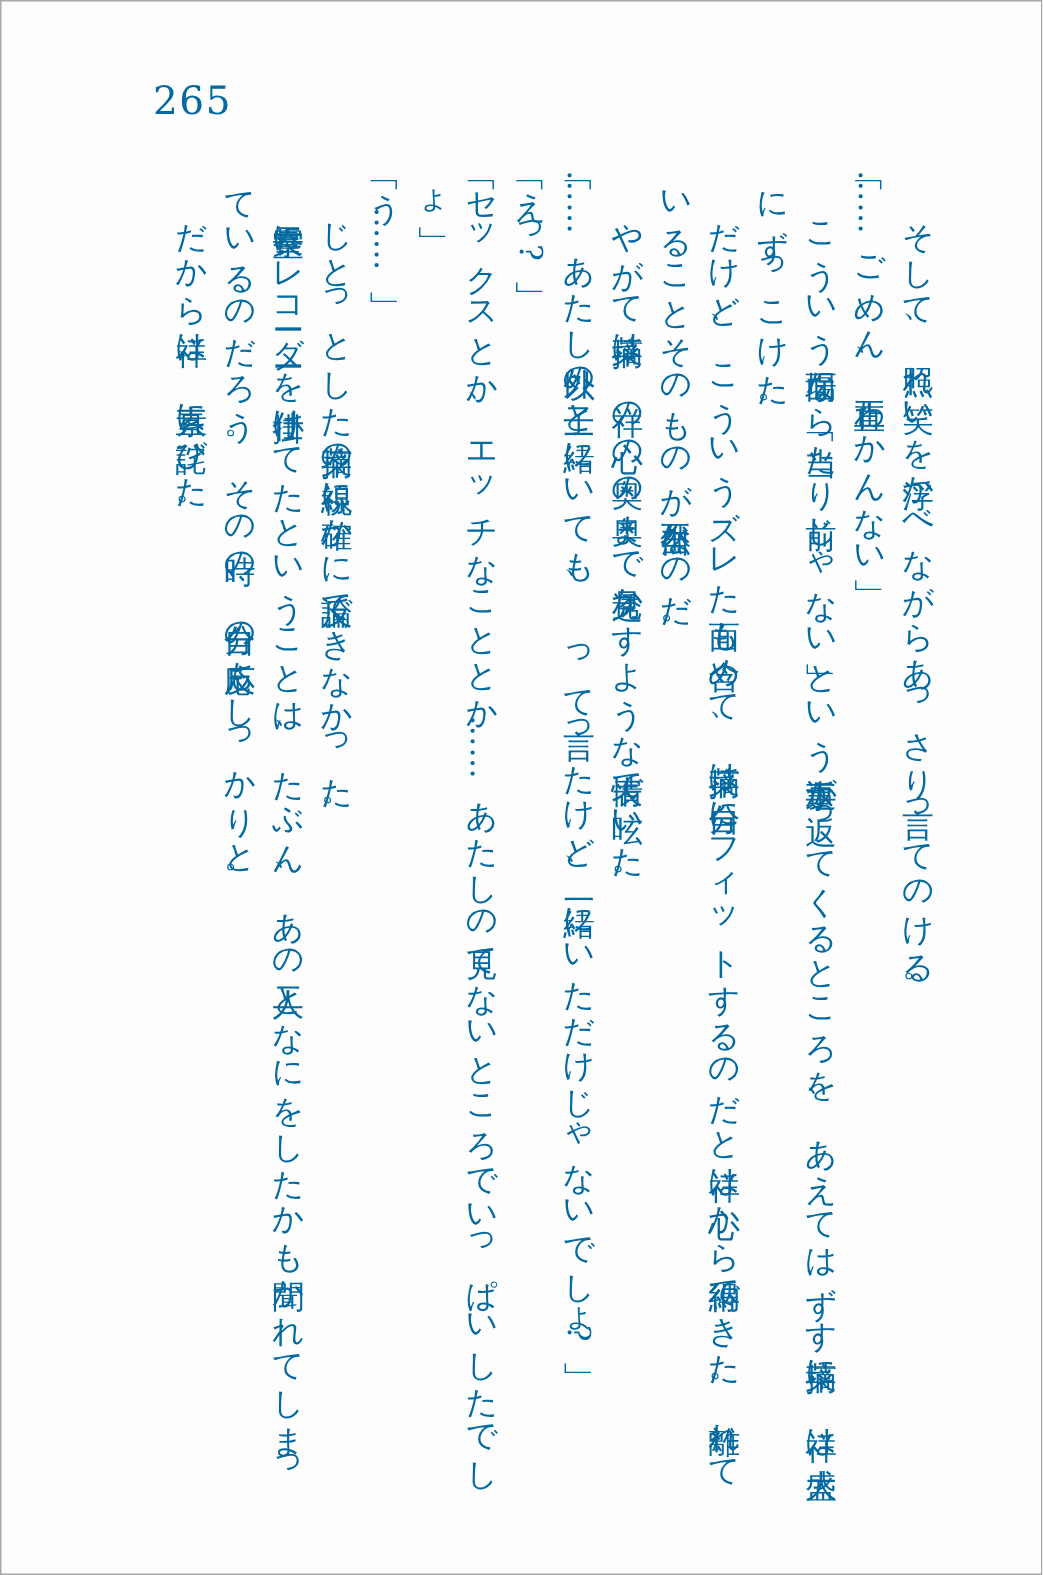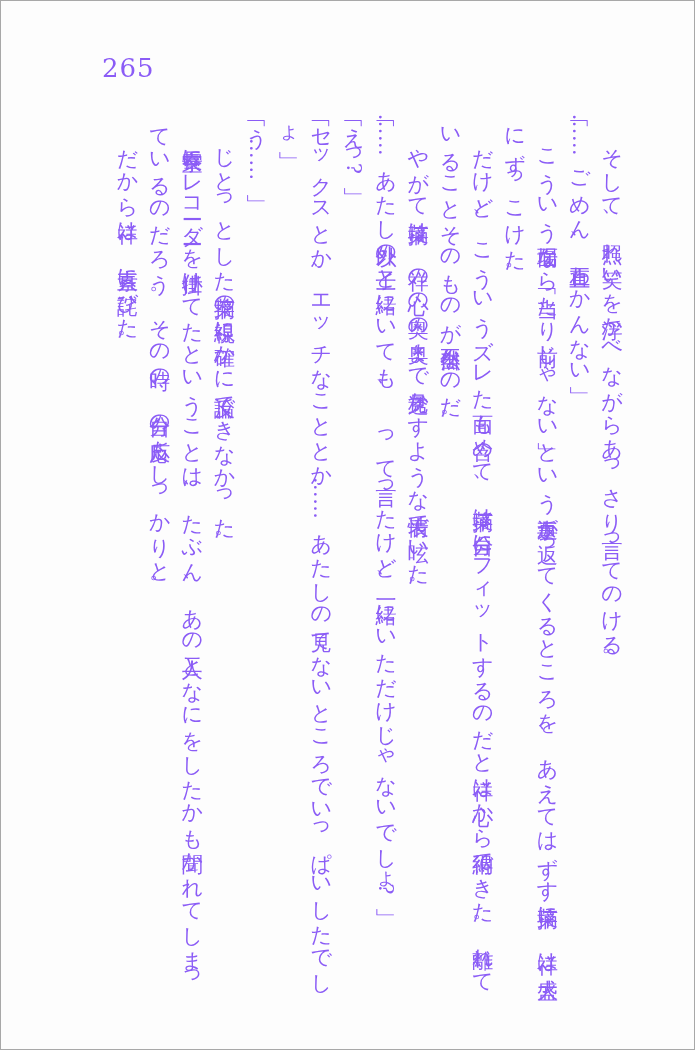--- a/index.html
+++ b/index.html
@@ -42,21 +42,21 @@
     margin: 0;
     padding: 0;
   }
   .text-block p.indent {
     text-indent: 21px;
   }
 </style>
 </head>
 <body>
 
-<div class="book-page" style="background: rgb(253, 253, 253); color: #8b5cf6; border-color: rgb(168, 168, 168);">
+<div class="book-page" style="background: rgb(253, 253, 253); color: #0369a1; border-color: rgb(168, 168, 168);">
   <div class="page-number">265</div>
   <div class="text-block">
       <p class="indent">そして、照れ笑いを浮かべながらあっさり言ってのける。</p>
       <p>「……ごめん、正直わかんない」</p>
       <p class="indent">こういう場面なら「当たり前じゃない」という返事が返ってくるところを、あえてはずす菜摘に、祥は盛大にずっこけた。</p>
       <p class="indent">だけど、こういうズレた面も含めて、菜摘は自分にフィットするのだと祥は心から納得できた。離れていることそのものが不自然なのだ。</p>
       <p class="indent">やがて菜摘は、祥の心の奥の奥まで見透かすような表情で呟いた。</p>
       <p>「……あたし以外の子と一緒にいても、　って言ったけど、一緒にいただけじゃないでしょ?」</p>
       <p>「えっ?」</p>
       <p>「セックスとか、エッチなこととか……あたしの見てないところでいっぱいしたでしょ」</p>

